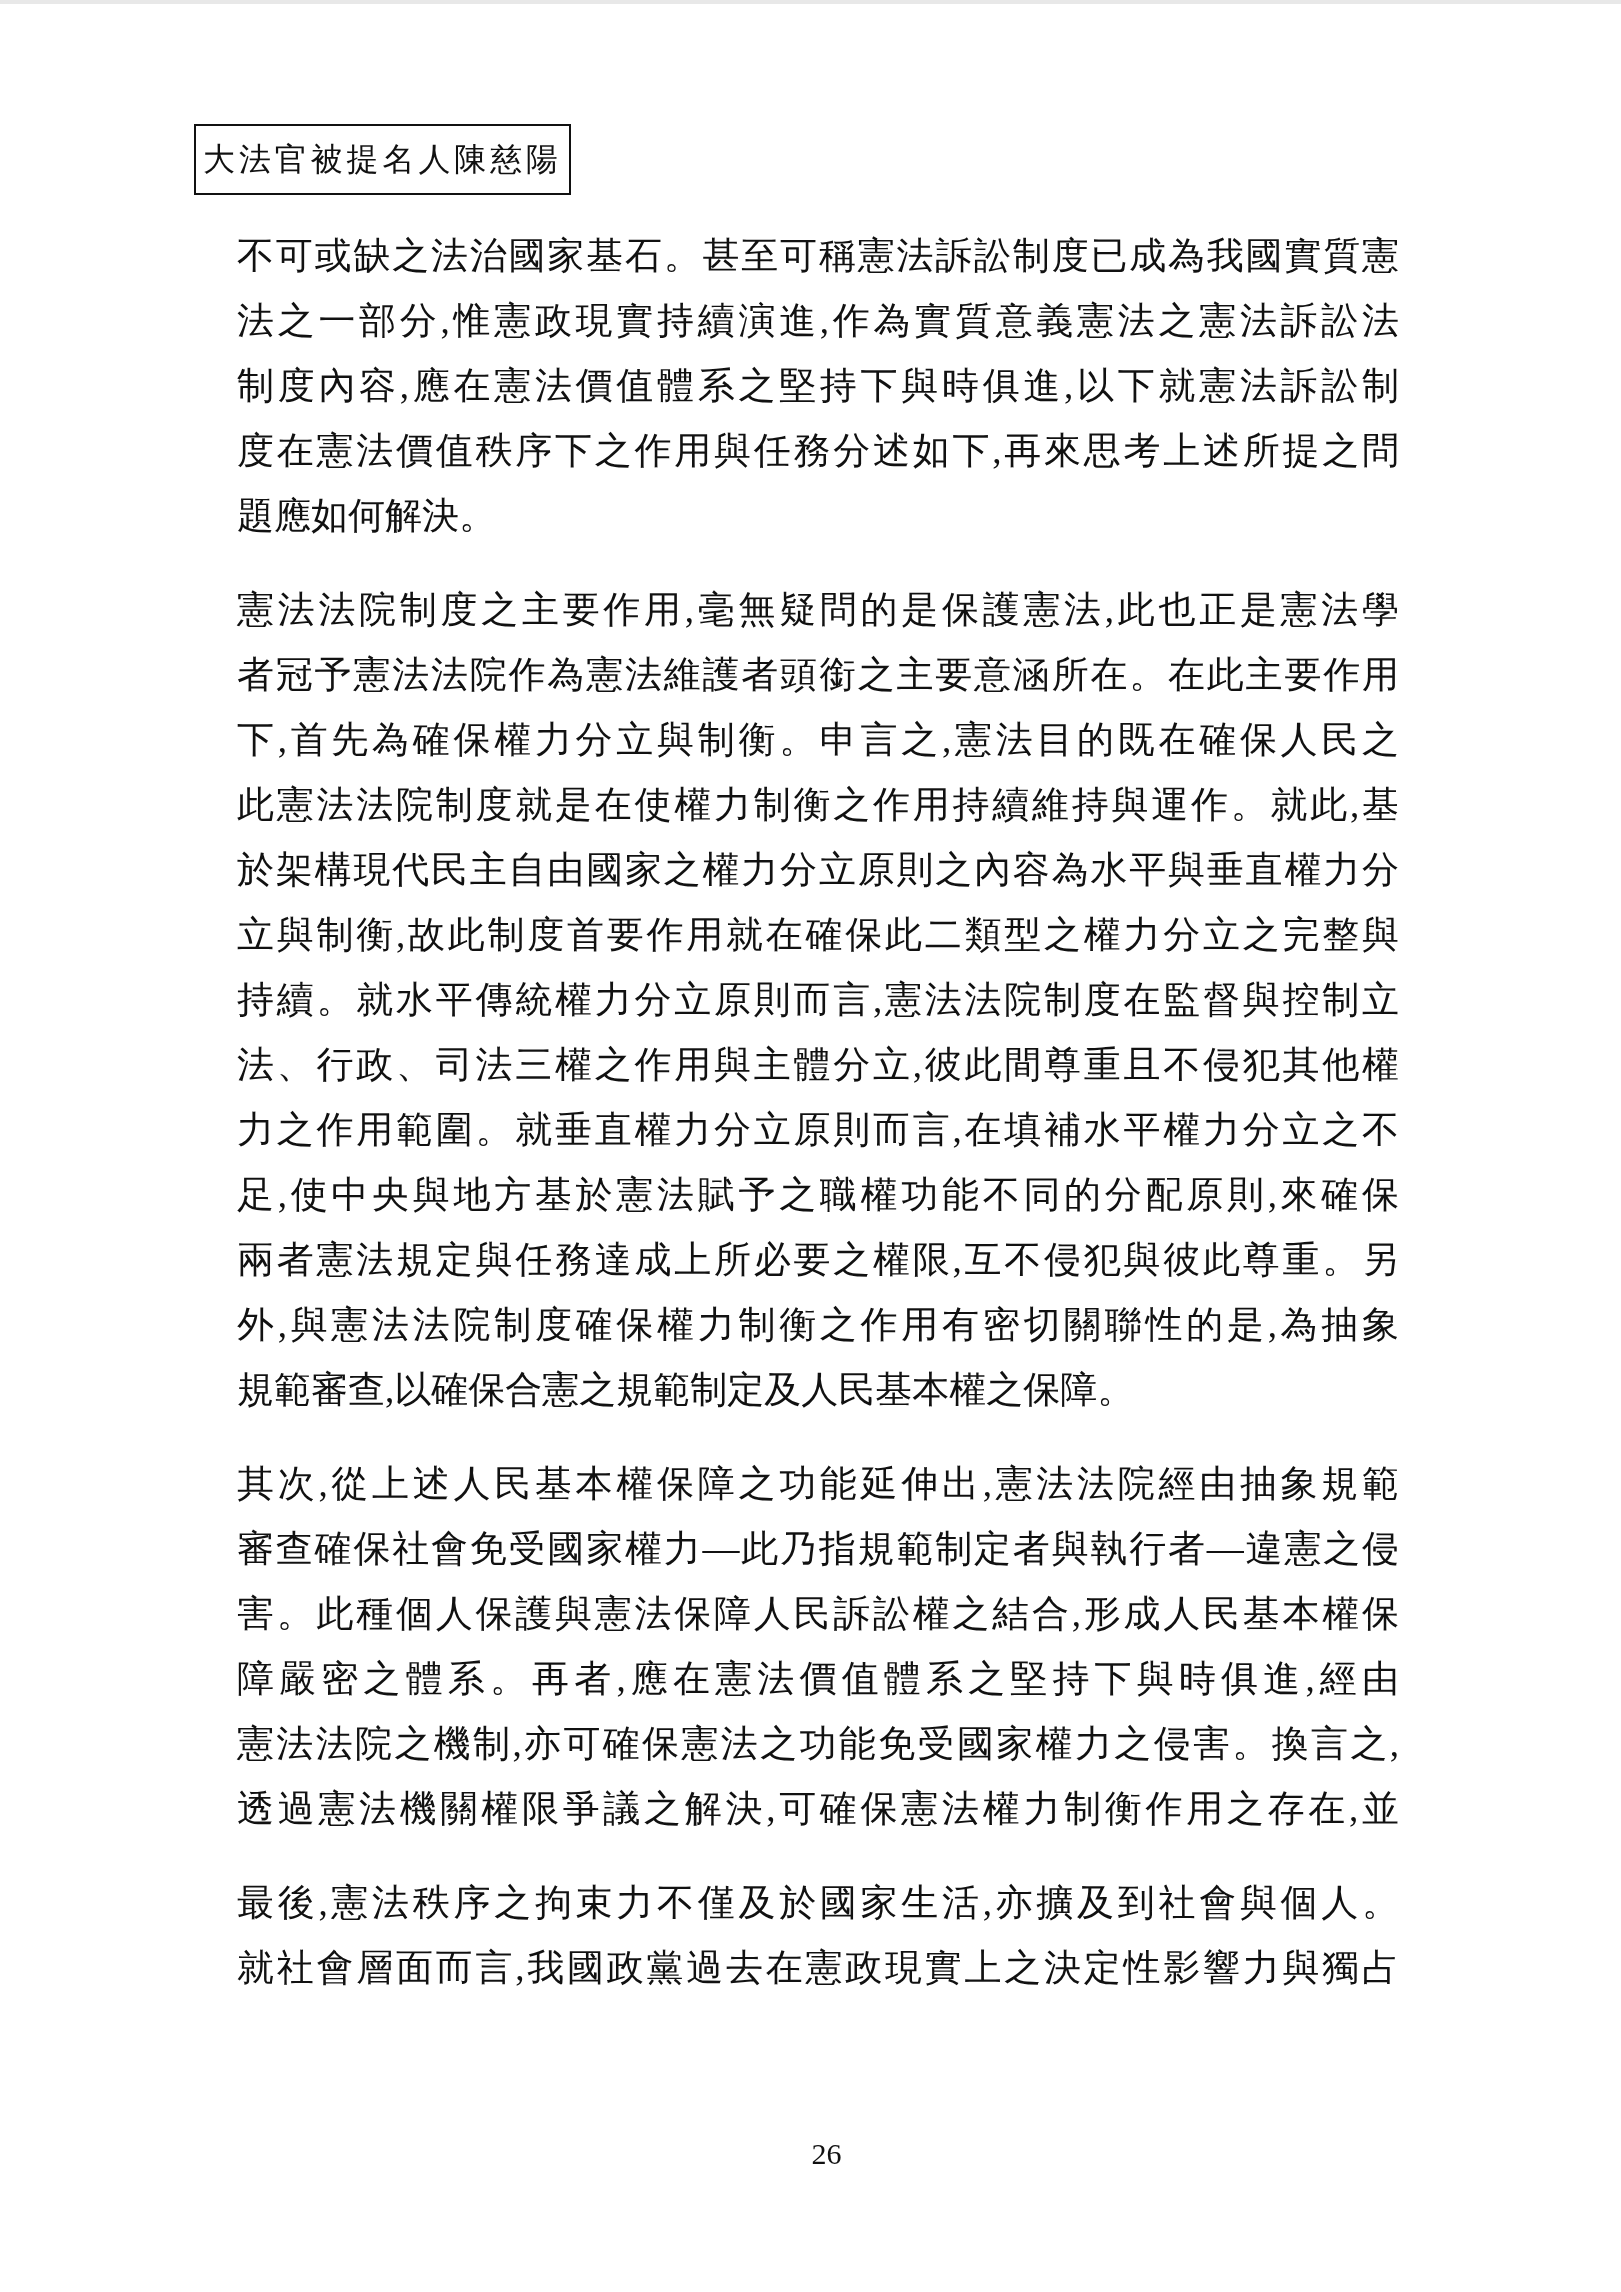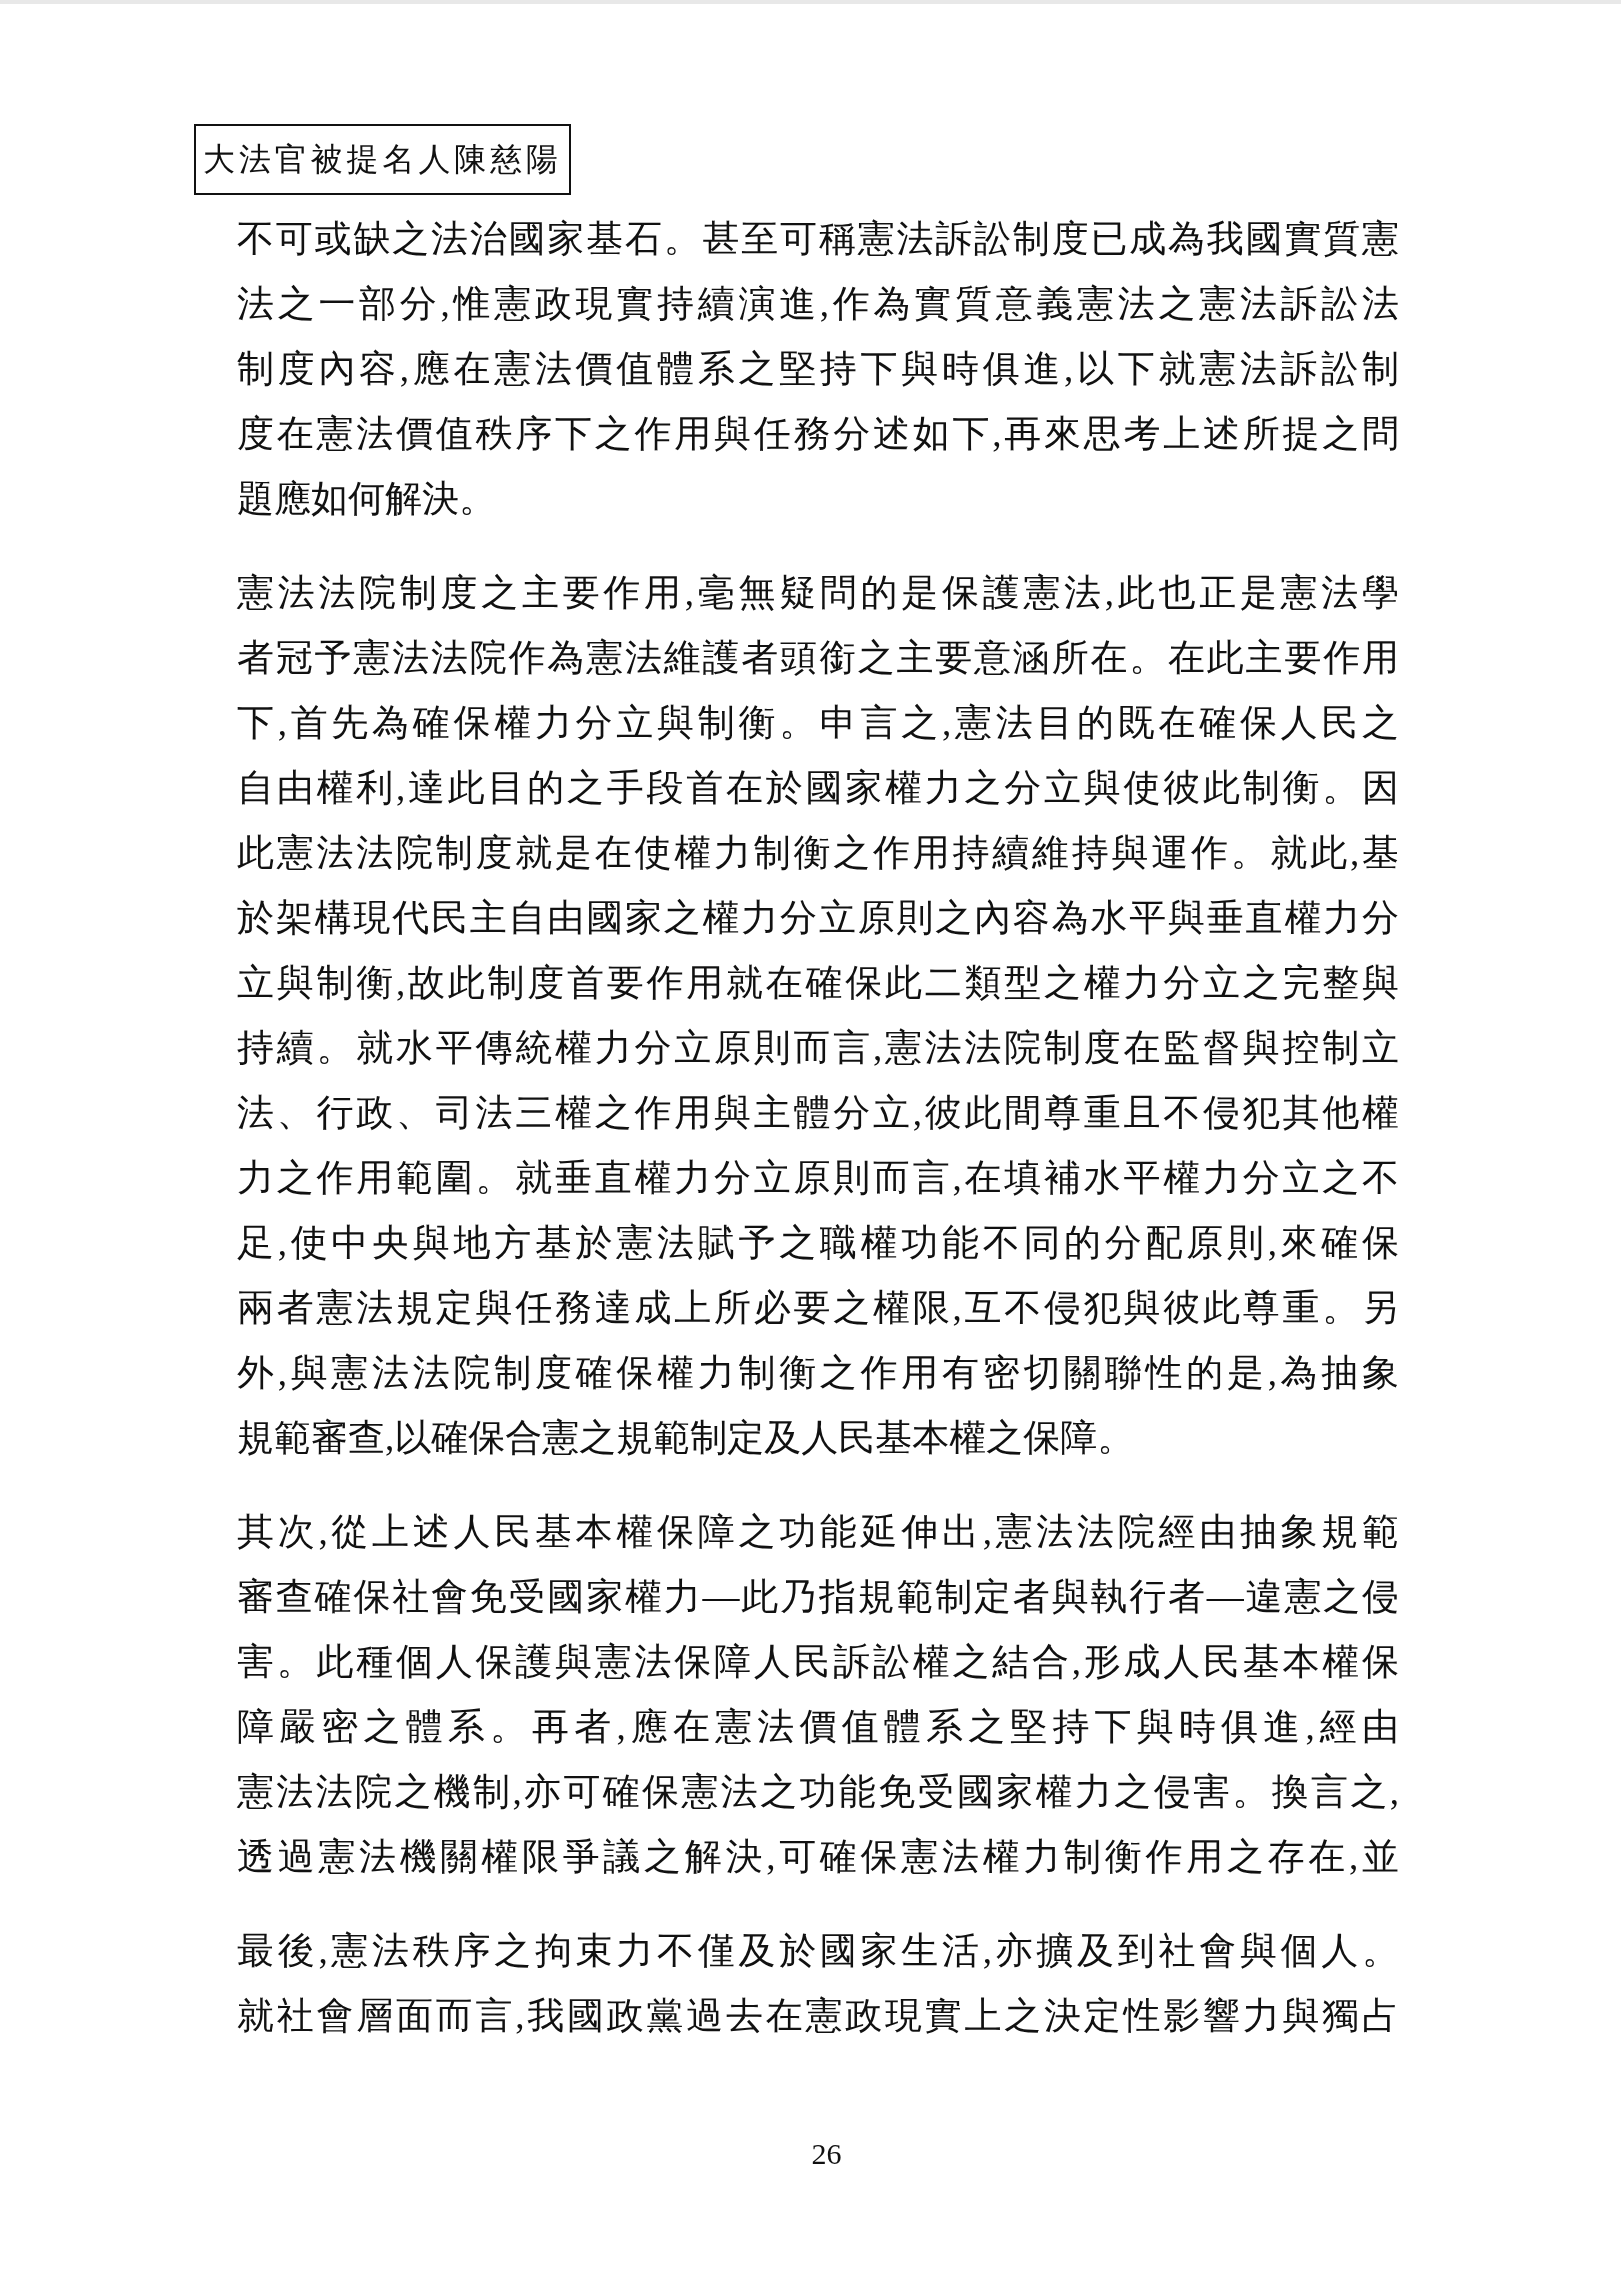--- a/index.html
+++ b/index.html
@@ -29,21 +29,21 @@
     justify-content: center;
   }
   .header-box .header-text {
     font-size: 32px;
     letter-spacing: 3.9px;
     white-space: nowrap;
   }
   .body-text {
     position: absolute;
     left: 237px;
-    top: 202px;
+    top: 219px;
     width: 1162px;
   }
   .paragraph {
     margin: 0 0 29px 0;
   }
   .line {
     font-size: 37px;
     line-height: 65px;
     height: 65px;
     text-align: justify;
@@ -82,21 +82,20 @@
         <div class="line">不可或缺之法治國家基石。甚至可稱憲法訴訟制度已成為我國實質憲</div>
         <div class="line">法之一部分,惟憲政現實持續演進,作為實質意義憲法之憲法訴訟法</div>
         <div class="line">制度內容,應在憲法價值體系之堅持下與時俱進,以下就憲法訴訟制</div>
         <div class="line">度在憲法價值秩序下之作用與任務分述如下,再來思考上述所提之問</div>
         <div class="line last">題應如何解決。</div>
       </div>
       <div class="paragraph">
         <div class="line">憲法法院制度之主要作用,毫無疑問的是保護憲法,此也正是憲法學</div>
         <div class="line">者冠予憲法法院作為憲法維護者頭銜之主要意涵所在。在此主要作用</div>
         <div class="line">下,首先為確保權力分立與制衡。申言之,憲法目的既在確保人民之</div>
-        <div class="line">自由權利,達此目的之手段首在於國家權力之分立與使彼此制衡。因</div>
         <div class="line">此憲法法院制度就是在使權力制衡之作用持續維持與運作。就此,基</div>
         <div class="line">於架構現代民主自由國家之權力分立原則之內容為水平與垂直權力分</div>
         <div class="line">立與制衡,故此制度首要作用就在確保此二類型之權力分立之完整與</div>
         <div class="line">持續。就水平傳統權力分立原則而言,憲法法院制度在監督與控制立</div>
         <div class="line">法、行政、司法三權之作用與主體分立,彼此間尊重且不侵犯其他權</div>
         <div class="line">力之作用範圍。就垂直權力分立原則而言,在填補水平權力分立之不</div>
         <div class="line">足,使中央與地方基於憲法賦予之職權功能不同的分配原則,來確保</div>
         <div class="line">兩者憲法規定與任務達成上所必要之權限,互不侵犯與彼此尊重。另</div>
         <div class="line">外,與憲法法院制度確保權力制衡之作用有密切關聯性的是,為抽象</div>
         <div class="line last">規範審查,以確保合憲之規範制定及人民基本權之保障。</div>

